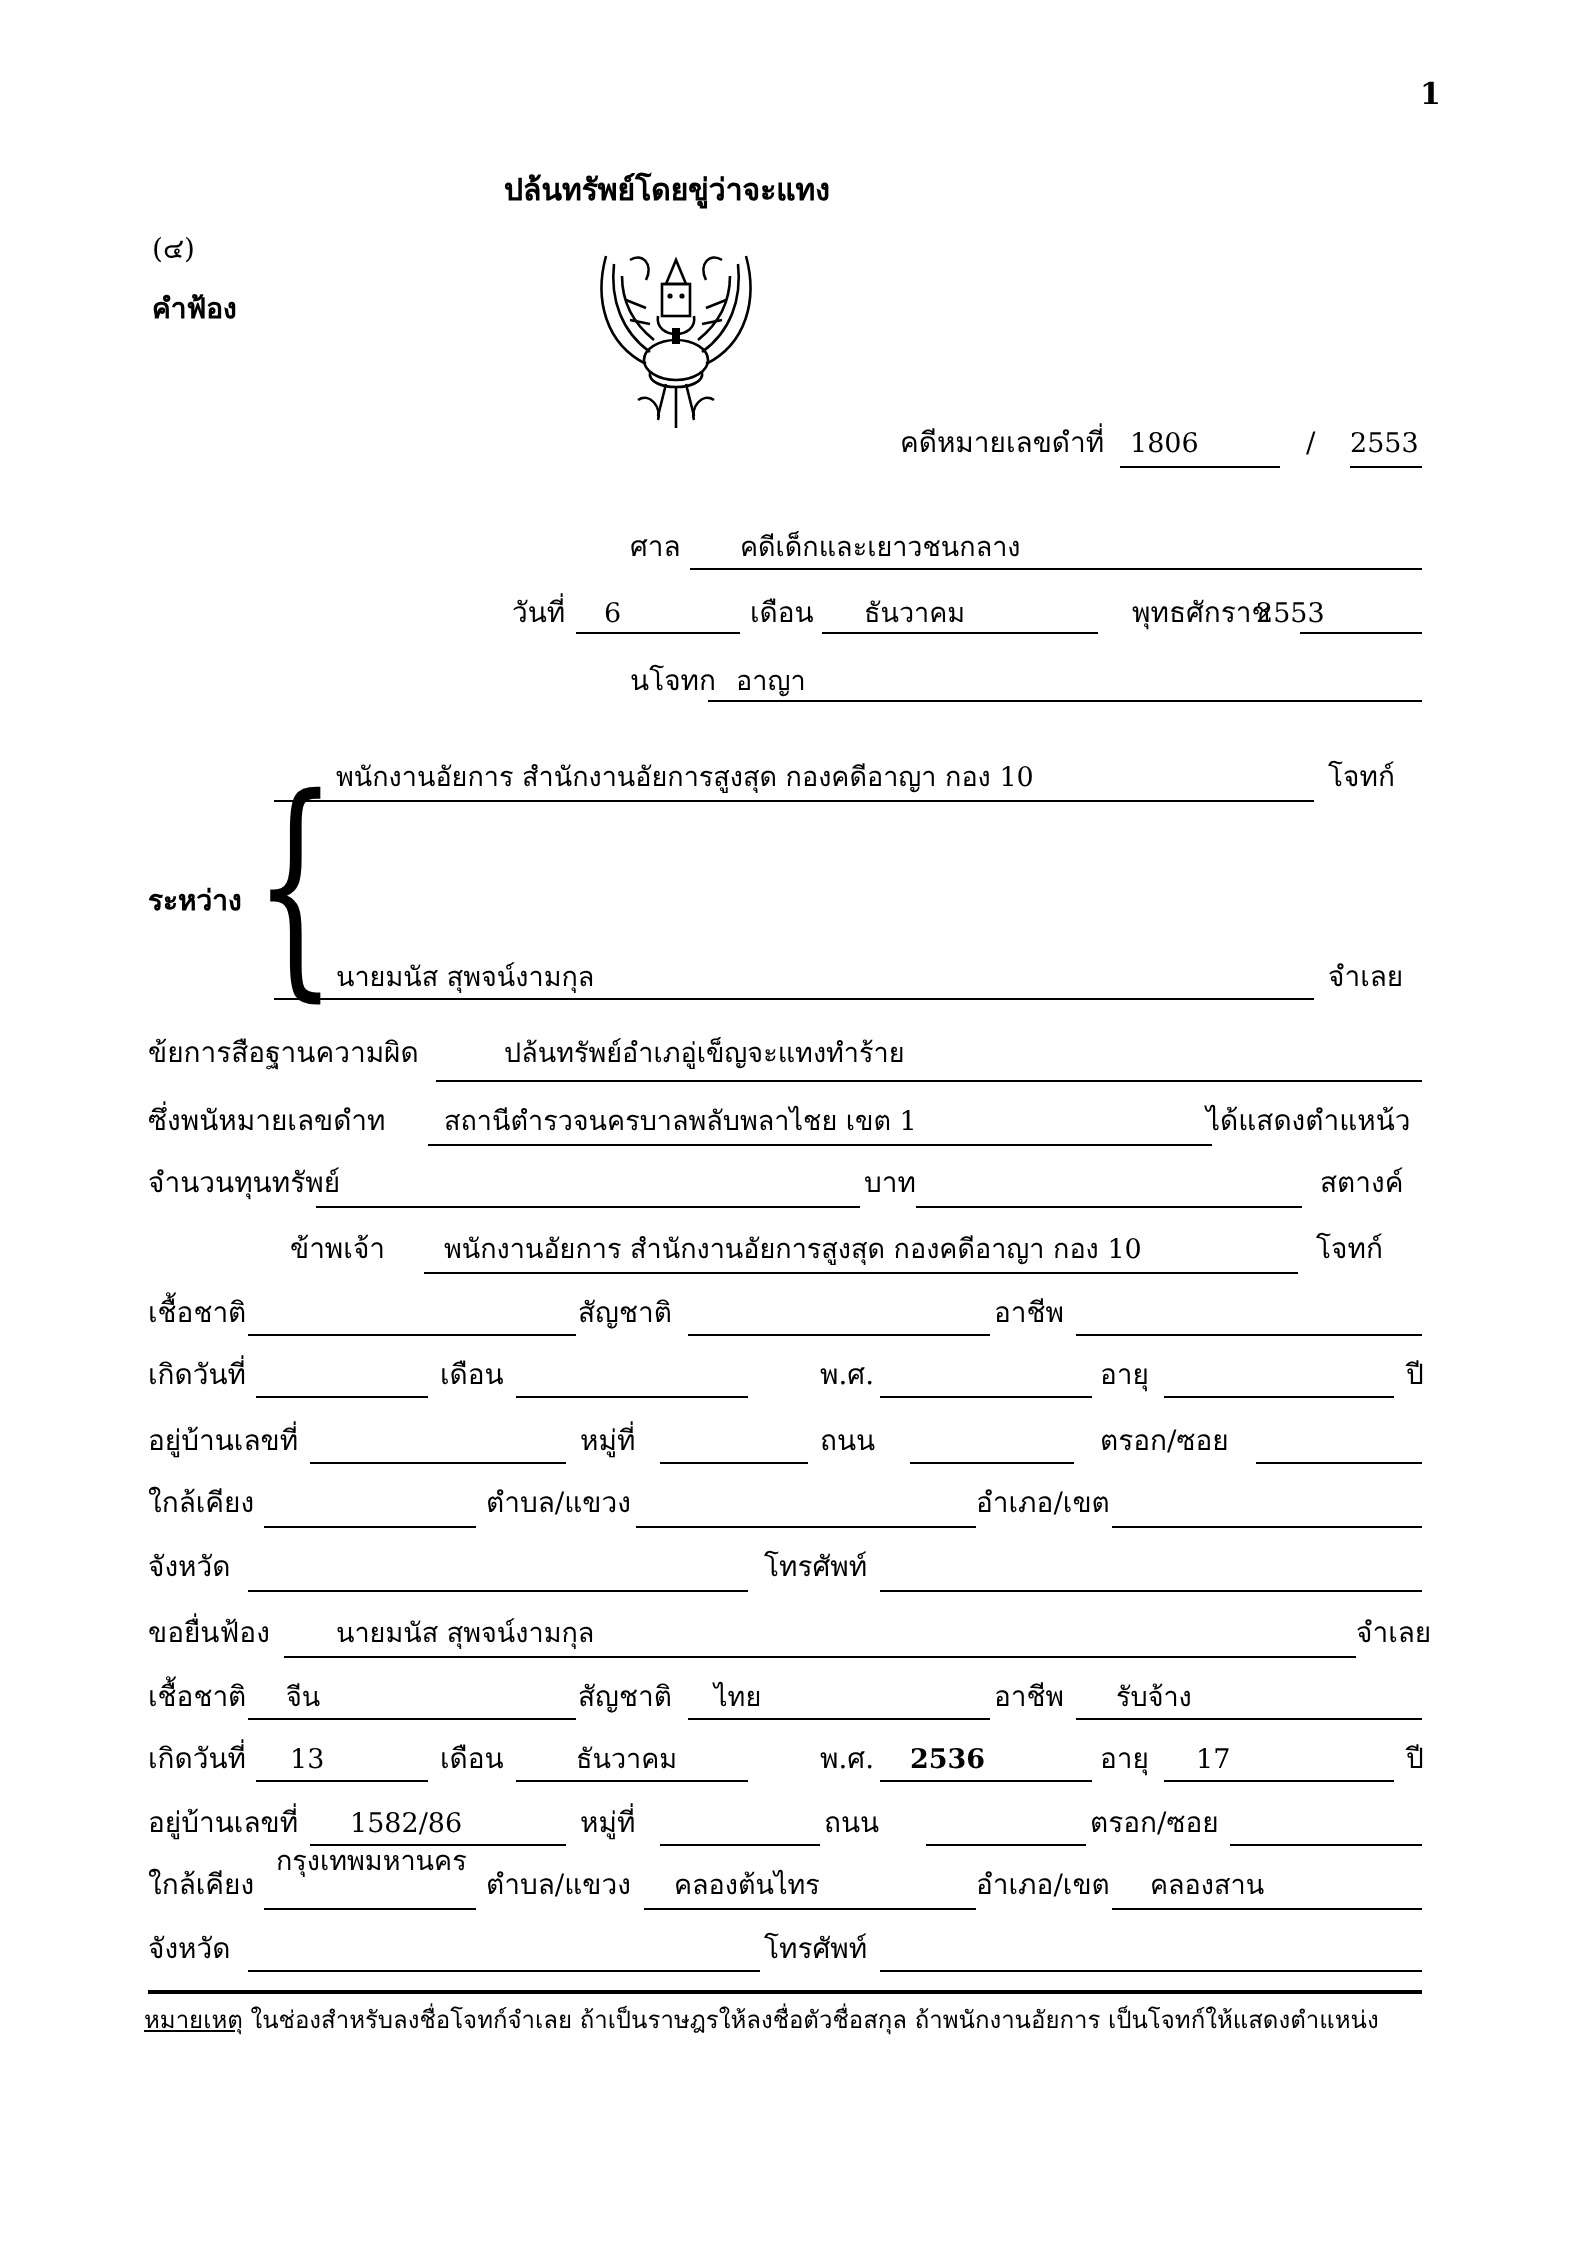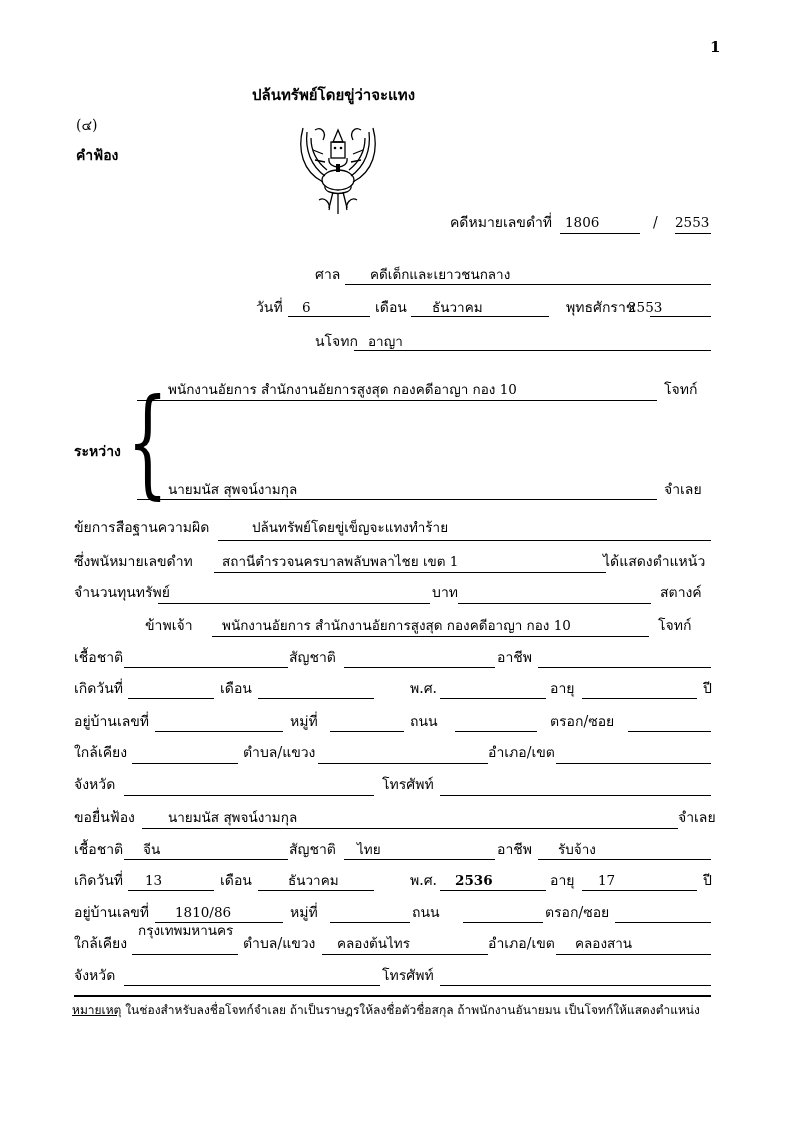--- a/index.html
+++ b/index.html
@@ -79,21 +79,21 @@
 <div class="t" style="left:664px; top:380px;">โจทก์</div>
 
 <div class="t b" style="left:74px; top:442px;">ระหว่าง</div>
 <div class="brace" style="left:127px; top:392px;">{</div>
 
 <div class="f" style="left:168px; top:480px;">นายมนัส สุพจน์งามกุล</div>
 <div class="ln" style="left:137px; top:499px; width:520px;"></div>
 <div class="t" style="left:664px; top:480px;">จำเลย</div>
 
 <div class="t" style="left:74px; top:518px;">ข้ยการสือฐานความผิด</div>
-<div class="f" style="left:252px; top:518px;">ปล้นทรัพย์โดยขู่เข็ญจะแทงทำร้าย</div>
+<div class="f" style="left:252px; top:518px;">ปล้นทรัพย์อำเภอู่เข็ญจะแทงทำร้าย</div>
 <div class="ln" style="left:218px; top:540px; width:493px;"></div>
 
 <div class="t" style="left:74px; top:552px;">ซึ่งพนัหมายเลขดำท</div>
 <div class="f" style="left:222px; top:552px;">สถานีตำรวจนครบาลพลับพลาไชย เขต 1</div>
 <div class="ln" style="left:214px; top:572px; width:392px;"></div>
 <div class="t" style="left:603px; top:552px;">ได้แสดงตำแหน้ว</div>
 
 <div class="t" style="left:74px; top:583px;">จำนวนทุนทรัพย์</div>
 <div class="f" style="left:162px; top:583px;"></div>
 <div class="ln" style="left:158px; top:603px; width:272px;"></div>
@@ -184,21 +184,21 @@
 <div class="ln" style="left:258px; top:890px; width:116px;"></div>
 <div class="t" style="left:410px; top:871px;">พ.ศ.</div>
 <div class="f" style="left:455px; top:871px;font-weight:bold;">2536</div>
 <div class="ln" style="left:440px; top:890px; width:106px;"></div>
 <div class="t" style="left:550px; top:871px;">อายุ</div>
 <div class="f" style="left:598px; top:871px;">17</div>
 <div class="ln" style="left:582px; top:890px; width:115px;"></div>
 <div class="t" style="left:703px; top:871px;">ปี</div>
 
 <div class="t" style="left:74px; top:903px;">อยู่บ้านเลขที่</div>
-<div class="f" style="left:175px; top:903px;">1810/86</div>
+<div class="f" style="left:175px; top:903px;">1582/86</div>
 <div class="ln" style="left:155px; top:922px; width:128px;"></div>
 <div class="t" style="left:290px; top:903px;">หมู่ที่</div>
 <div class="f" style="left:334px; top:903px;"></div>
 <div class="ln" style="left:330px; top:922px; width:80px;"></div>
 <div class="t" style="left:412px; top:903px;">ถนน</div>
 <div class="f" style="left:468px; top:903px;"></div>
 <div class="ln" style="left:463px; top:922px; width:80px;"></div>
 <div class="t" style="left:545px; top:903px;">ตรอก/ซอย</div>
 <div class="f" style="left:620px; top:903px;"></div>
 <div class="ln" style="left:615px; top:922px; width:96px;"></div>
@@ -216,14 +216,14 @@
 <div class="t" style="left:74px; top:966px;">จังหวัด</div>
 <div class="f" style="left:138px; top:922px;font-family:Liberation Serif, serif;">กรุงเทพมหานคร</div>
 <div class="ln" style="left:124px; top:985px; width:256px;"></div>
 <div class="t" style="left:382px; top:966px;">โทรศัพท์</div>
 <div class="f" style="left:444px; top:966px;"></div>
 <div class="ln" style="left:440px; top:985px; width:271px;"></div>
 
 <div class="ln" style="left:74px; top:995px; width:637px; border-top-width:2.5px;"></div>
 <div class="t" style="left:72px; top:1001px; font-size:12px;">
   <span class="note-key">หมายเหตุ</span>
-  <span>ในช่องสำหรับลงชื่อโจทก์จำเลย ถ้าเป็นราษฎรให้ลงชื่อตัวชื่อสกุล ถ้าพนักงานอันายมน เป็นโจทก์ให้แสดงตำแหน่ง</span>
+  <span>ในช่องสำหรับลงชื่อโจทก์จำเลย ถ้าเป็นราษฎรให้ลงชื่อตัวชื่อสกุล ถ้าพนักงานอัยการ เป็นโจทก์ให้แสดงตำแหน่ง</span>
 </div>
 
 </body></html>

